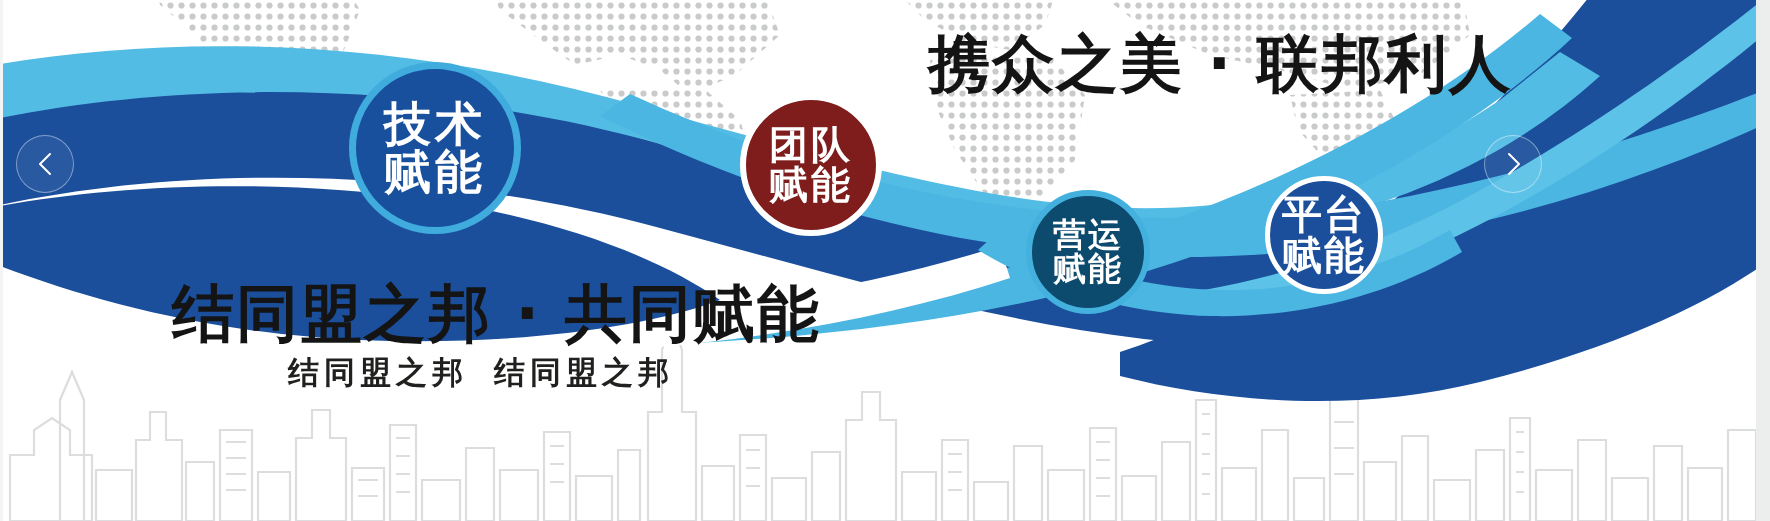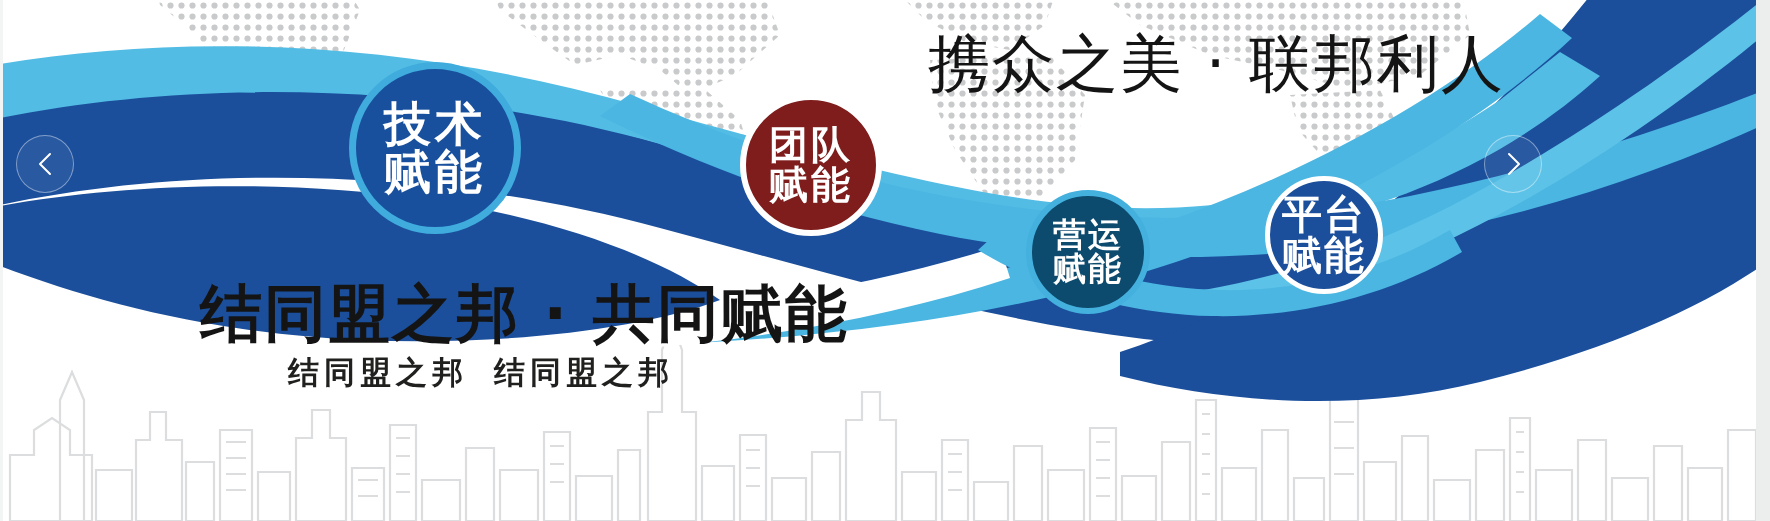--- a/index.html
+++ b/index.html
@@ -70,30 +70,29 @@
     left:1265px;top:176px;width:118px;height:118px;
     background:#1B4F9C;
     border:5px solid #ffffff;
     font-size:40px;
   }
   #badge-platform .bl{letter-spacing:2px;}
 
   
   #headline{
     position:absolute;left:928px;top:22px;
-    font-size:62px;font-weight:400;color:#141414;
+    font-size:62px;font-weight:700;color:#141414;
     letter-spacing:2px;white-space:nowrap;
     font-family:"DejaVu Sans","Liberation Sans",sans-serif;
   }
   #subhead{
     position:absolute;left:172px;top:272px;
     font-size:62px;font-weight:700;color:#141414;
     letter-spacing:2px;white-space:nowrap;
     font-family:"DejaVu Sans","Liberation Sans",sans-serif;
-    margin-left:28px;
   }
   #tagline{
     position:absolute;left:288px;top:352px;
     font-size:31px;font-weight:700;color:#20201f;
     letter-spacing:5px;white-space:nowrap;
     font-family:"DejaVu Sans","Liberation Sans",sans-serif;
   }
   #tagline .gap{display:inline-block;width:26px;}
 
   

